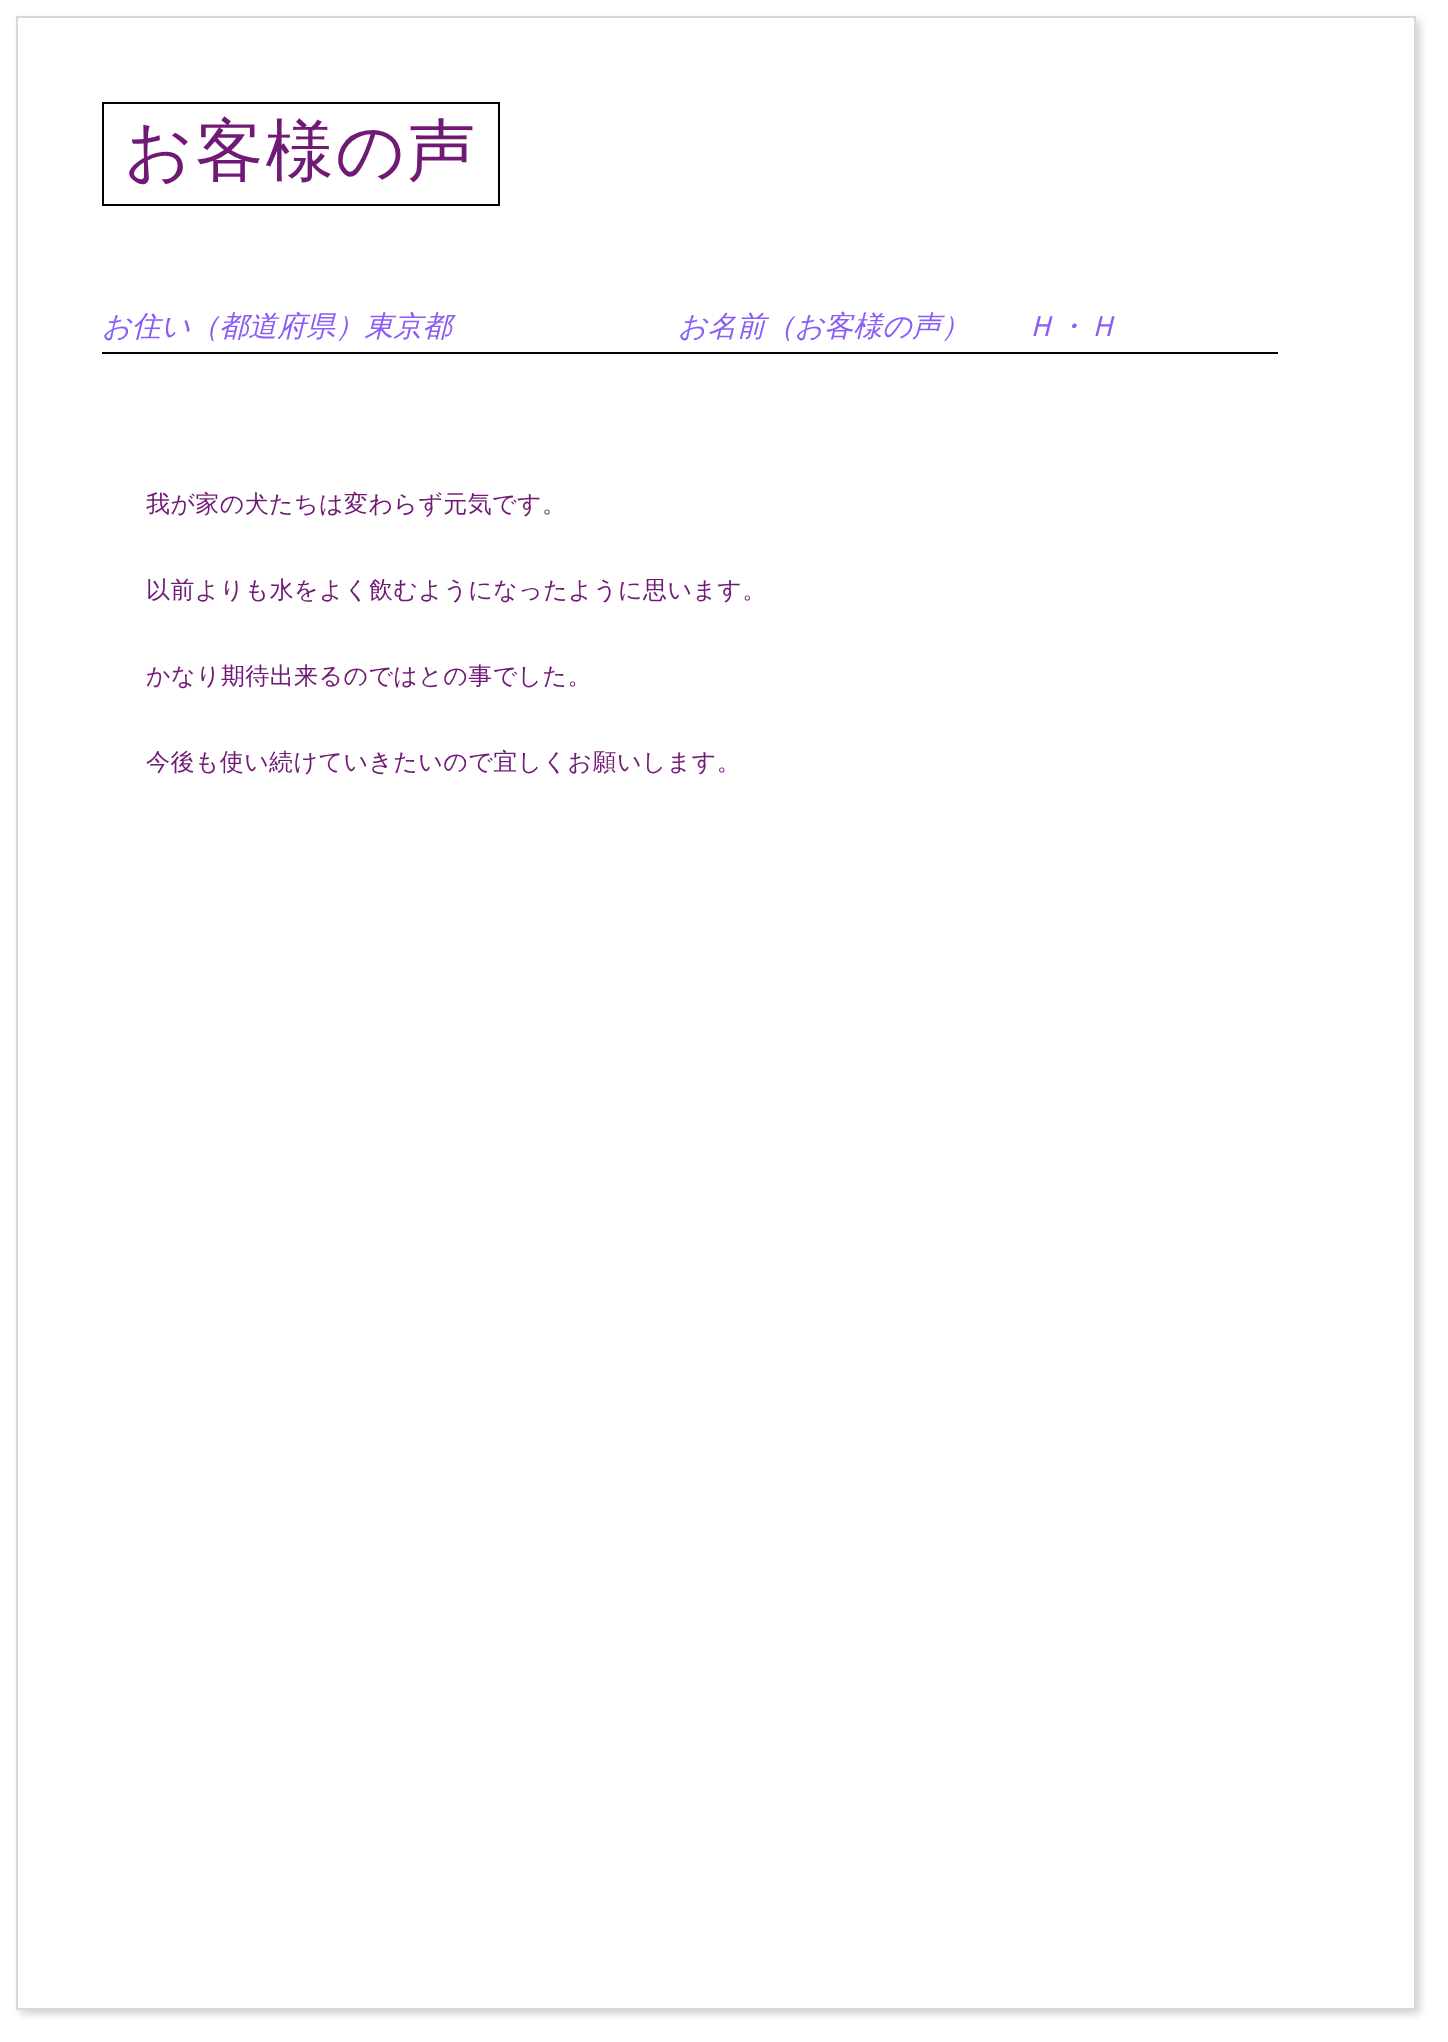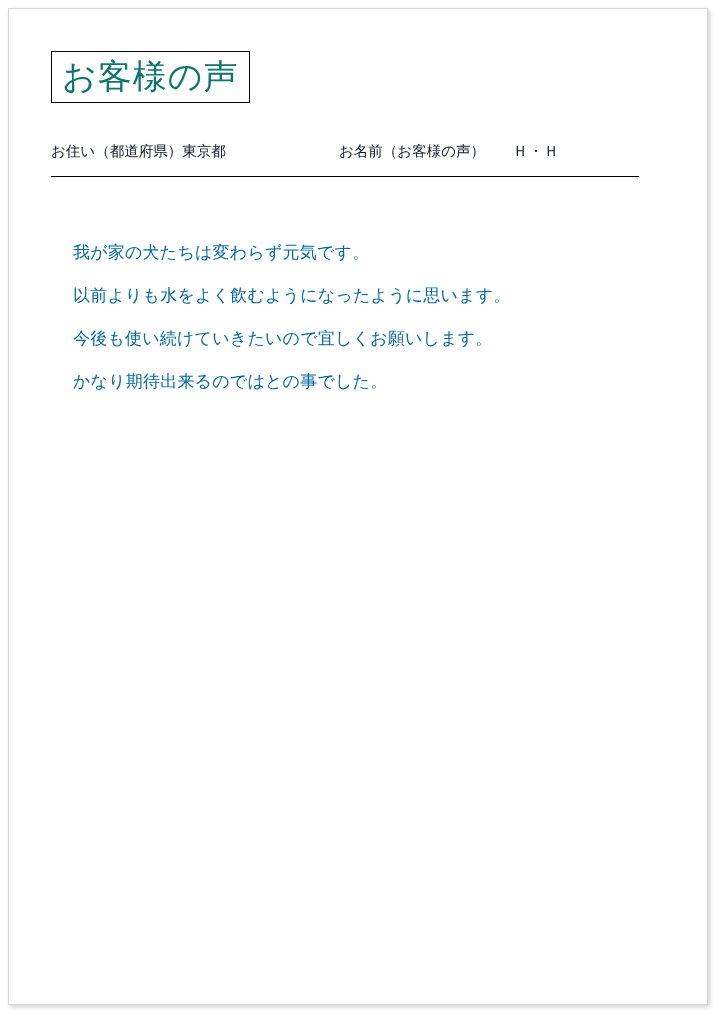--- a/index.html
+++ b/index.html
@@ -30,38 +30,39 @@
     top: 42px;
     border: 1px solid #000000;
     padding: 4px 10px 6px 10px;
     box-sizing: border-box;
   }
   .title-text {
     font-family: "DejaVu Serif", "Liberation Serif", serif;
     font-size: 34px;
     line-height: 40px;
     letter-spacing: 1px;
-    color: #0f766e;
+    color: #701a75;
     white-space: nowrap;
   }
   .meta-row {
     position: absolute;
     left: 42px;
     top: 140px;
     width: 588px;
     height: 28px;
     border-bottom: 1px solid #000000;
     box-sizing: border-box;
   }
   .meta-field {
     position: absolute;
-    bottom: 15px;
+    bottom: 3px;
     font-size: 14.5px;
-    color: #0f172a;
+    color: #8b5cf6;
     white-space: nowrap;
+    font-style: italic;
   }
   .meta-field .label {
     letter-spacing: 0px;
   }
   .meta-field .value {
     letter-spacing: 0px;
   }
   .meta-address { left: 0px; }
   .meta-name { left: 288px; }
   .meta-name .value {
@@ -69,23 +70,23 @@
     margin-left: 28px;
     letter-spacing: 1px;
   }
   .body-text {
     position: absolute;
     left: 64px;
     top: 222px;
     width: 580px;
   }
   .body-line {
-    font-size: 17px;
+    font-size: 12px;
     line-height: 43px;
-    color: #0369a1;
+    color: #701a75;
     white-space: nowrap;
     letter-spacing: 0.2px;
   }
 </style>
 </head>
 <body>
 
 <div class="page">
 
   <div class="title-box">
@@ -97,17 +98,17 @@
       <span class="label">お住い（都道府県）</span><span class="value">東京都</span>
     </div>
     <div class="meta-field meta-name">
       <span class="label">お名前（お客様の声）</span><span class="value">Ｈ・Ｈ</span>
     </div>
   </div>
 
   <div class="body-text">
     <div class="body-line">我が家の犬たちは変わらず元気です。</div>
     <div class="body-line">以前よりも水をよく飲むようになったように思います。</div>
+    <div class="body-line">かなり期待出来るのではとの事でした。</div>
     <div class="body-line">今後も使い続けていきたいので宜しくお願いします。</div>
-    <div class="body-line">かなり期待出来るのではとの事でした。</div>
   </div>
 
 </div>
 
 </body></html>

